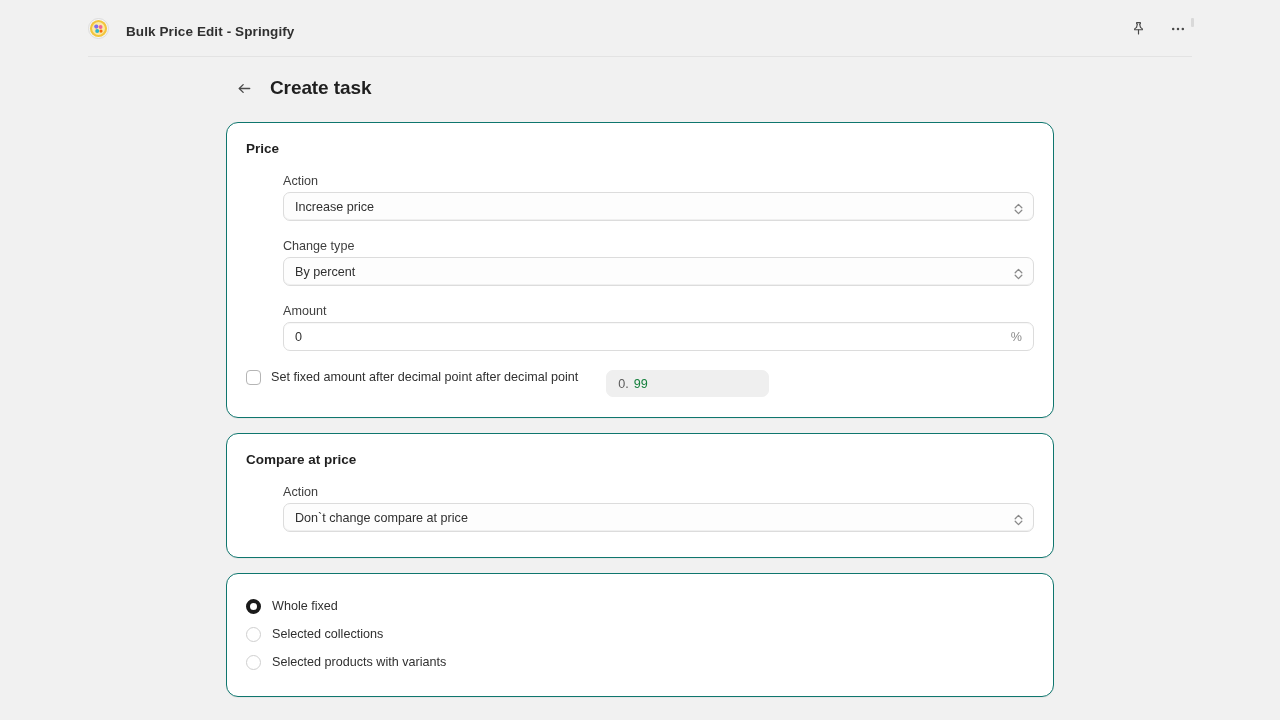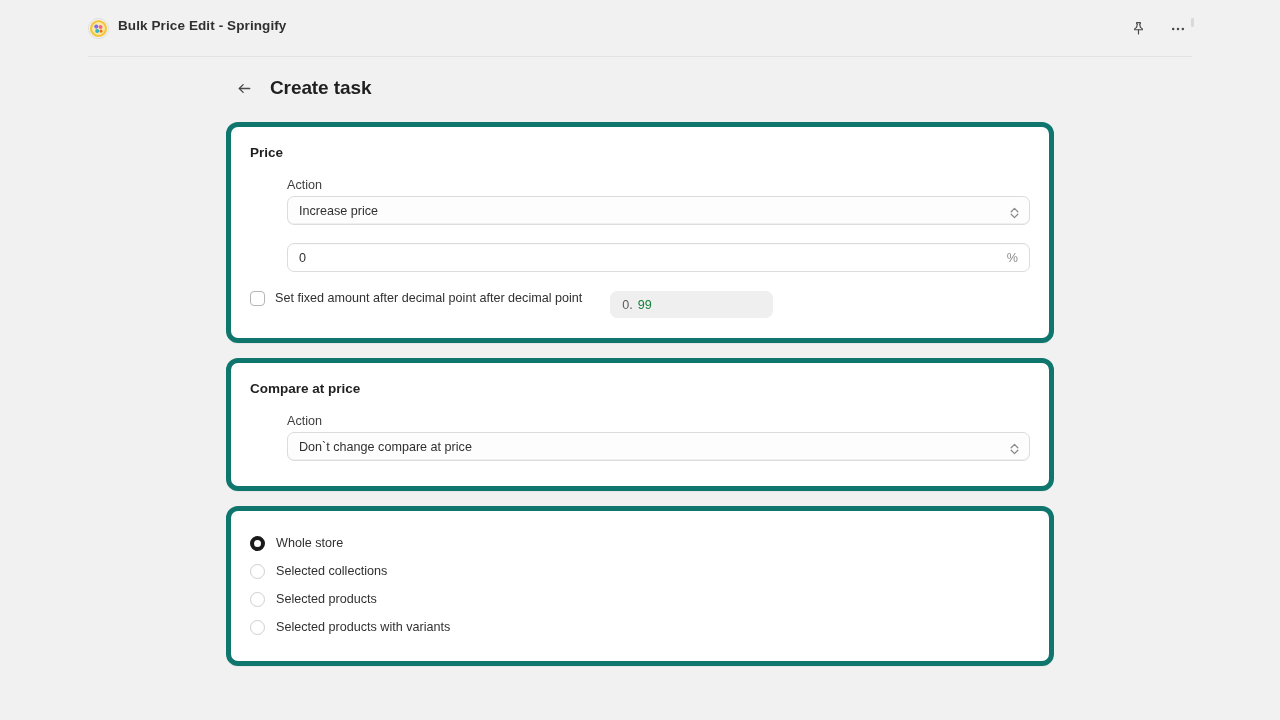--- a/index.html
+++ b/index.html
@@ -29,22 +29,22 @@
     content: "";
     position: absolute;
     left: 88px;
     right: 88px;
     bottom: 0;
     height: 1px;
     background: #e3e3e3;
   }
   .appbar-left {
     display: flex;
-    align-items: flex-start;
-    gap: 9px;
+    align-items: flex-end;
+    gap: 17px;
   }
   .app-icon {
     width: 21px;
     height: 21px;
     border-radius: 50%;
     background: #f6f6f7;
     border: 1px solid #dcdcdc;
     position: relative;
     overflow: hidden;
     flex: 0 0 auto;
@@ -119,21 +119,21 @@
 
   .content {
     width: 828px;
     margin: 0 auto;
     padding-top: 9px;
   }
 
   
   .card {
     background: #ffffff;
-    border: 5px solid #0f766e;
+    border: 1px solid #0f766e;
     border-radius: 12px;
     box-shadow: 0 1px 0 rgba(0,0,0,0.04);
     padding: 18px 19px 20px 19px;
     margin-bottom: 15px;
   }
   .card-title {
     font-size: 13.5px;
     font-weight: 700;
     color: #1f1f1f;
     margin-bottom: 18px;
@@ -335,22 +335,35 @@
           <div class="select-box">Increase price</div>
           <span class="select-chevrons">
             <svg width="11" height="15" viewBox="0 0 11 15" fill="none" stroke="currentColor" stroke-width="1.3" stroke-linecap="round" stroke-linejoin="round">
               <path d="M2.2 6.2 5.5 2.9l3.3 3.3"></path>
               <path d="M2.2 8.8 5.5 12.1l3.3-3.3"></path>
             </svg>
           </span>
         </div>
       </div>
 
-
       <div class="field">
+        <label class="field-label">Change type</label>
+        <div class="select-wrap">
+          <div class="select-box">By percent</div>
+          <span class="select-chevrons">
+            <svg width="11" height="15" viewBox="0 0 11 15" fill="none" stroke="currentColor" stroke-width="1.3" stroke-linecap="round" stroke-linejoin="round">
+              <path d="M2.2 6.2 5.5 2.9l3.3 3.3"></path>
+              <path d="M2.2 8.8 5.5 12.1l3.3-3.3"></path>
+            </svg>
+          </span>
+        </div>
+      </div>
+
+      <div class="field">
+        <label class="field-label">Amount</label>
         <div class="input-wrap">
           <input class="input-box" type="text" value="0" style="">
           <span class="input-suffix">%</span>
         </div>
       </div>
 
       <div class="check-row">
         <span class="checkbox" role="checkbox" aria-checked="false"></span>
         <span class="check-label">Set fixed amount after decimal point after decimal point</span>
         <span class="decimal-input">
@@ -374,32 +387,28 @@
             </svg>
           </span>
         </div>
       </div>
     </section>
 
     <section class="card">
 
       <div class="radio-row">
         <span class="radio checked" role="radio" aria-checked="true"></span>
-        <span class="radio-label">Whole store</span>
+        <span class="radio-label">Whole fixed</span>
       </div>
 
       <div class="radio-row">
         <span class="radio" role="radio" aria-checked="false"></span>
         <span class="radio-label">Selected collections</span>
       </div>
 
-      <div class="radio-row">
-        <span class="radio" role="radio" aria-checked="false"></span>
-        <span class="radio-label">Selected products</span>
-      </div>
 
       <div class="radio-row">
         <span class="radio" role="radio" aria-checked="false"></span>
         <span class="radio-label">Selected products with variants</span>
       </div>
     </section>
 
   </div>
 </div>
 

